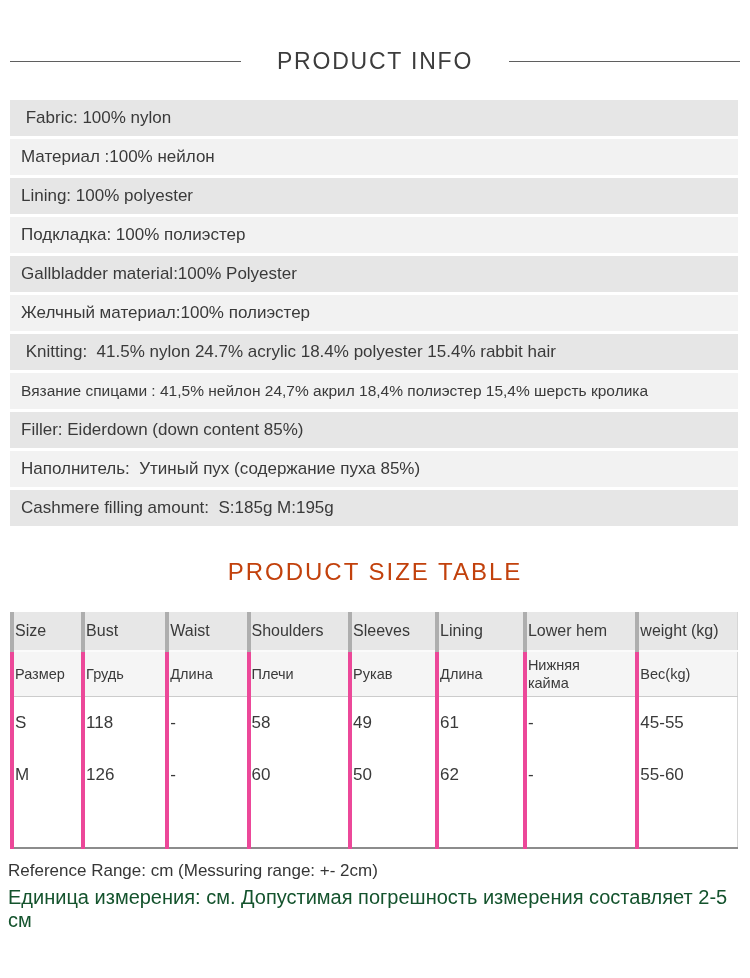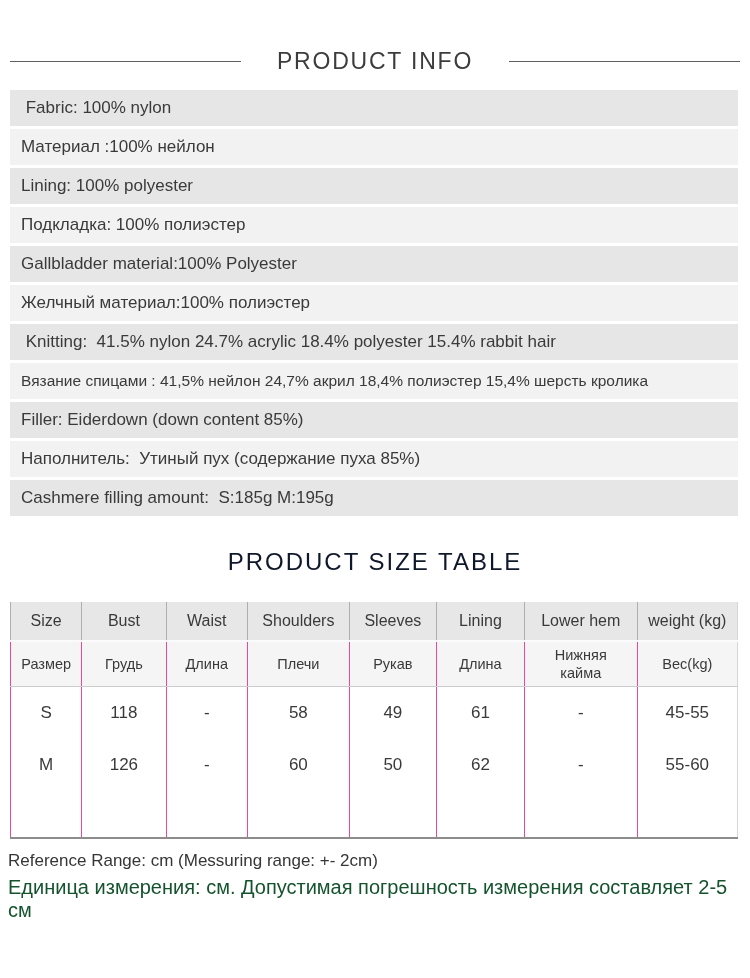--- a/index.html
+++ b/index.html
@@ -25,56 +25,56 @@
   .h-line.left  { margin-right: 36px; }
   .h-line.right { margin-left: 36px; }
   .page-title {
     font-size: 23px;
     letter-spacing: 1.8px;
     color: #3c3c3c;
     white-space: nowrap;
   }
 
   
-  .info-list { margin-top: 15px; }
+  .info-list { margin-top: 25px; }
   .info-row {
     height: 36px;
     line-height: 36px;
     margin: 0 12px 3px 10px;
     padding-left: 11px;
     font-size: 17px;
     white-space: pre;
     overflow: hidden;
     color: #3a3a3a;
   }
   .info-row.dark  { background: #e6e6e6; }
   .info-row.light { background: #f2f2f2; }
   .info-row.small { font-size: 15.5px; }
 
   
   .size-heading {
     margin-top: 32px;
     text-align: center;
     font-size: 24px;
     letter-spacing: 2px;
-    color: #0f172a;
+    color: #c2410c;
   }
 
   
   .size-table {
     width: 728px;
     margin: 26px 12px 0 10px;
     border-collapse: collapse;
     table-layout: fixed;
   }
   .size-table th, .size-table td {
-    text-align: center;
+    text-align: left;
     vertical-align: middle;
     font-weight: normal;
-    border-left: 1px solid #ec4899;
+    border-left: 4px solid #ec4899;
   }
   .size-table th:last-child, .size-table td:last-child {
     border-right: 1px solid #d6d6d6;
   }
   .size-table tr.hdr-en th {
     background: #e7e7e7;
     height: 36px;
     font-size: 16px;
     border-left-color: #aeaeae;
     border-bottom: 2px solid #fbfbfb;

